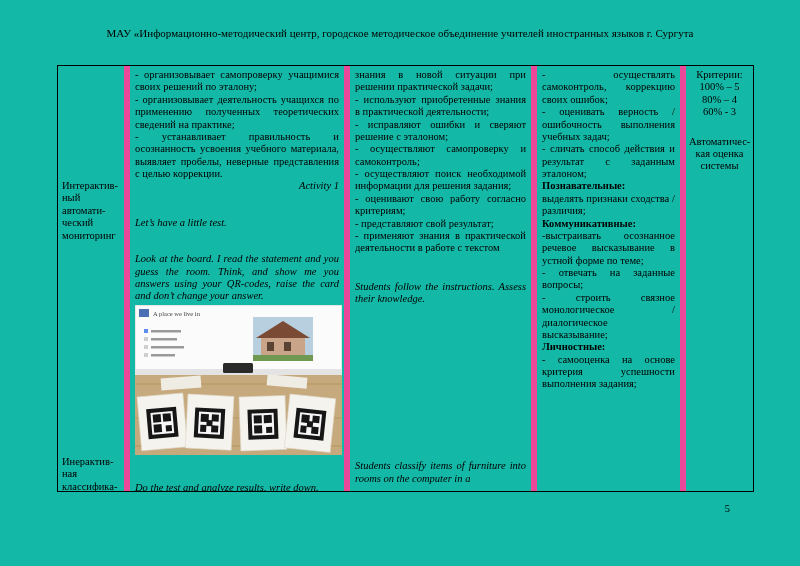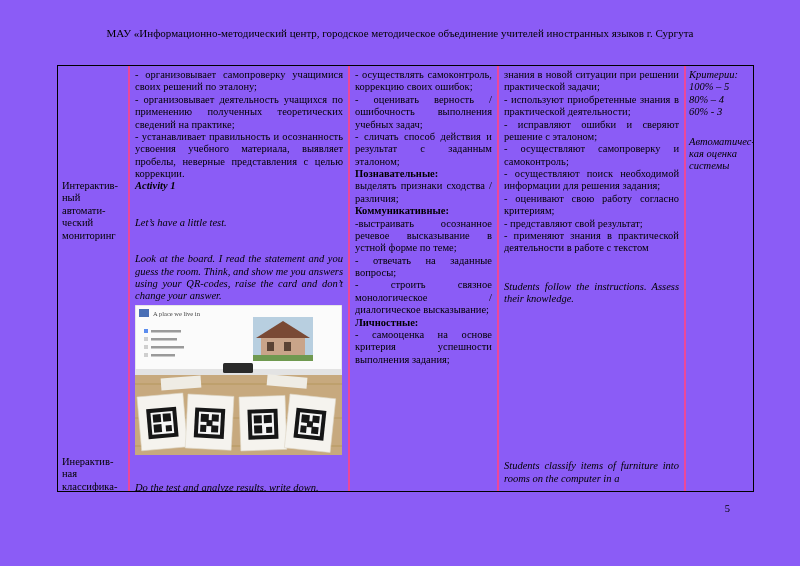--- a/index.html
+++ b/index.html
@@ -1,43 +1,43 @@
 <!DOCTYPE html>
 <html><head>
 <meta charset="utf-8">
 <style>
   html,body { margin:0; padding:0; background:#888; }
   .page {
-    width:800px; height:566px; background:#8b5cf6; position:relative;
+    width:800px; height:566px; background:#14b8a6; position:relative;
     font-family:"Liberation Serif", serif; color:#000; overflow:hidden;
     margin:0 auto; box-shadow:0 0 6px rgba(0,0,0,.4);
   }
   .header {
     position:absolute; top:27px; left:0; width:100%;
     text-align:center; font-size:11px; white-space:nowrap;
   }
   .doc-table {
     position:absolute; top:65px; left:57px; width:697px; height:427px;
     display:flex; border:1px solid #000; box-sizing:border-box;
   }
   .col {
-    box-sizing:border-box; border-right:2px solid #ec4899;
+    box-sizing:border-box; border-right:6px solid #ec4899;
     padding:3px 5px; font-size:10.5px; line-height:1.18;
     overflow:hidden; position:relative;
   }
   .col:last-child { border-right:none; }
   .c1 { width:72px; }
   .c2 { width:220px; }
   .c3 { width:187px; }
   .c4 { width:149px; }
-  .c5 { flex:1; padding:3px 3px;font-style:italic; }
+  .c5 { flex:1; text-align:center; padding:3px 3px; }
   p { margin:0; }
   .just { text-align:justify; }
   .ital { font-style:italic;margin-top:24px; }
-  .act-title { font-weight:bold; font-style:italic; }
+  .act-title { font-weight:normal; font-style:italic;text-align:right; }
   .bold { font-weight:bold; }
   .mt { margin-top:10px; }
   .stage-label { position:absolute; left:4px; }
   .stage-1 { top:114px;font-family:Liberation Serif, serif; }
   .stage-2 { top:390px; }
   .act-figure { margin:2px 0; }
   .note1 { margin-top:26px; }
   .note2 { position:absolute; bottom:6px; left:5px; right:5px; }
   .crit-note { margin-top:17px; }
   .page-number { position:absolute; top:503px; right:70px; font-size:10.5px; }
@@ -148,47 +148,47 @@
               <use href="#tagB" x="8" y="13"></use>
             </g>
           </g>
         </svg>
       </figure>
 
       <p class="ital">Do the test and analyze results, write down.</p>
       <p class="ital just">All the rooms have some particular</p>
     </div>
 
+    <div class="col c3">
+      <p class="just">знания в новой ситуации при решении практической задачи;</p>
+      <p class="just">- используют приобретенные знания в практической деятельности;</p>
+      <p class="just">- исправляют ошибки и сверяют решение с эталоном;</p>
+      <p class="just">- осуществляют самопроверку и самоконтроль;</p>
+      <p class="just">- осуществляют поиск необходимой информации для решения задания;</p>
+      <p class="just">- оценивают свою работу согласно критериям;</p>
+      <p class="just">- представляют свой результат;</p>
+      <p class="just">- применяют знания в практической деятельности в работе с текстом</p>
+      <p class="ital just note1">Students follow the instructions. Assess their knowledge.</p>
+      <p class="ital just note2">Students classify items of furniture into rooms on the computer in a</p>
+    </div>
+
     <div class="col c4">
       <p class="just">- осуществлять самоконтроль, коррекцию своих ошибок;</p>
       <p class="just">- оценивать верность / ошибочность выполнения учебных задач;</p>
       <p class="just">- сличать способ действия и результат с заданным эталоном;</p>
       <p class="bold">Познавательные:</p>
       <p class="just">выделять признаки сходства / различия;</p>
       <p class="bold">Коммуникативные:</p>
       <p class="just">-выстраивать осознанное речевое высказывание в устной форме по теме;</p>
       <p class="just">- отвечать на заданные вопросы;</p>
       <p class="just">- строить связное монологическое / диалогическое высказывание;</p>
       <p class="bold">Личностные:</p>
       <p class="just">- самооценка на основе критерия успешности выполнения задания;</p>
     </div>
 
-    <div class="col c3">
-      <p class="just">знания в новой ситуации при решении практической задачи;</p>
-      <p class="just">- используют приобретенные знания в практической деятельности;</p>
-      <p class="just">- исправляют ошибки и сверяют решение с эталоном;</p>
-      <p class="just">- осуществляют самопроверку и самоконтроль;</p>
-      <p class="just">- осуществляют поиск необходимой информации для решения задания;</p>
-      <p class="just">- оценивают свою работу согласно критериям;</p>
-      <p class="just">- представляют свой результат;</p>
-      <p class="just">- применяют знания в практической деятельности в работе с текстом</p>
-      <p class="ital just note1">Students follow the instructions. Assess their knowledge.</p>
-      <p class="ital just note2">Students classify items of furniture into rooms on the computer in a</p>
-    </div>
-
     <div class="col c5">
       <p>Критерии:</p>
       <p>100% – 5</p>
       <p>80% – 4</p>
       <p>60% - 3</p>
       <div class="crit-note">
         <div>Автоматичес-</div>
         <div>кая оценка</div>
         <div>системы</div>
       </div>

